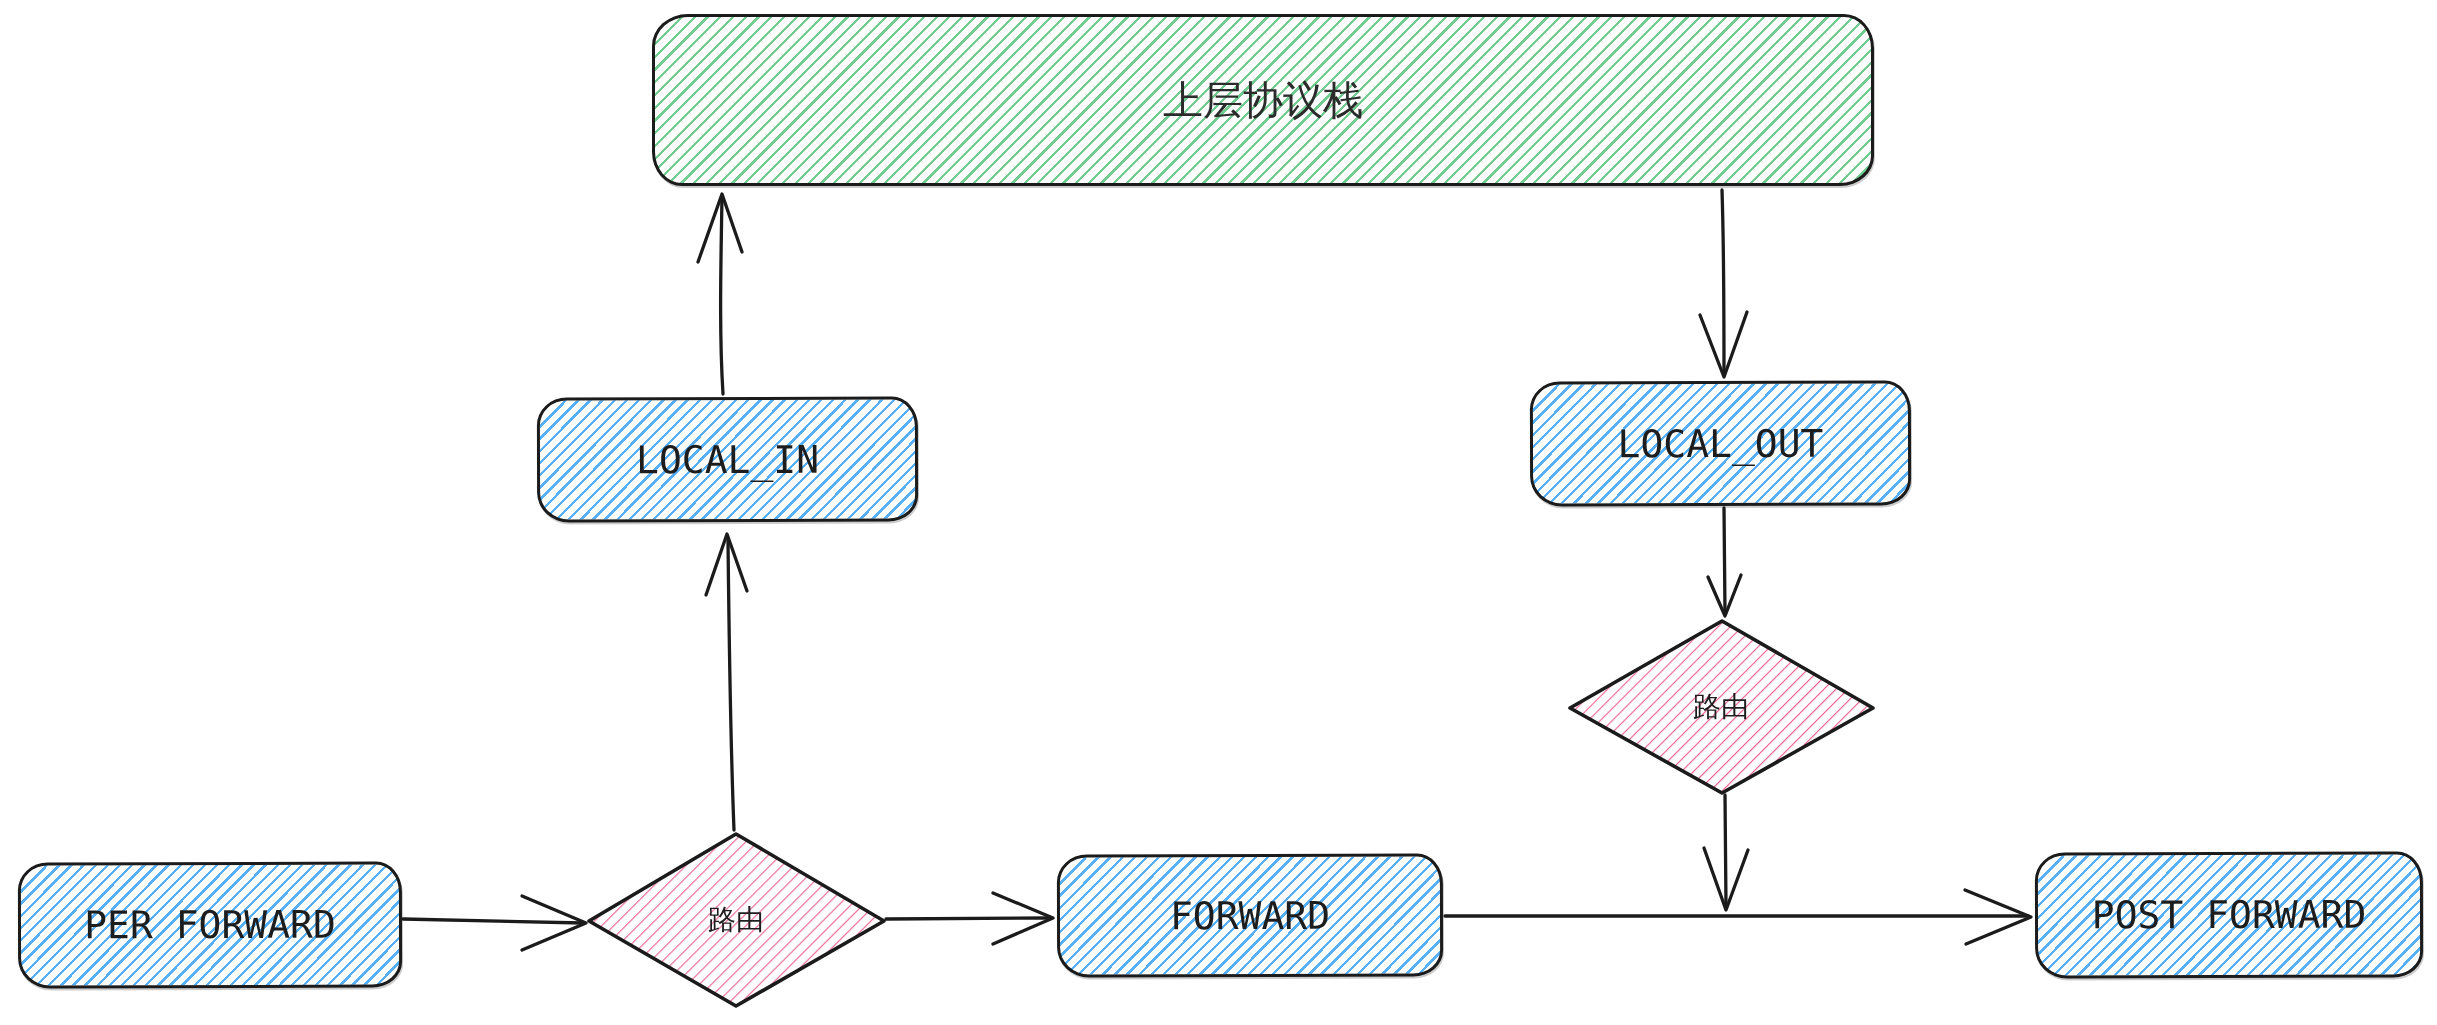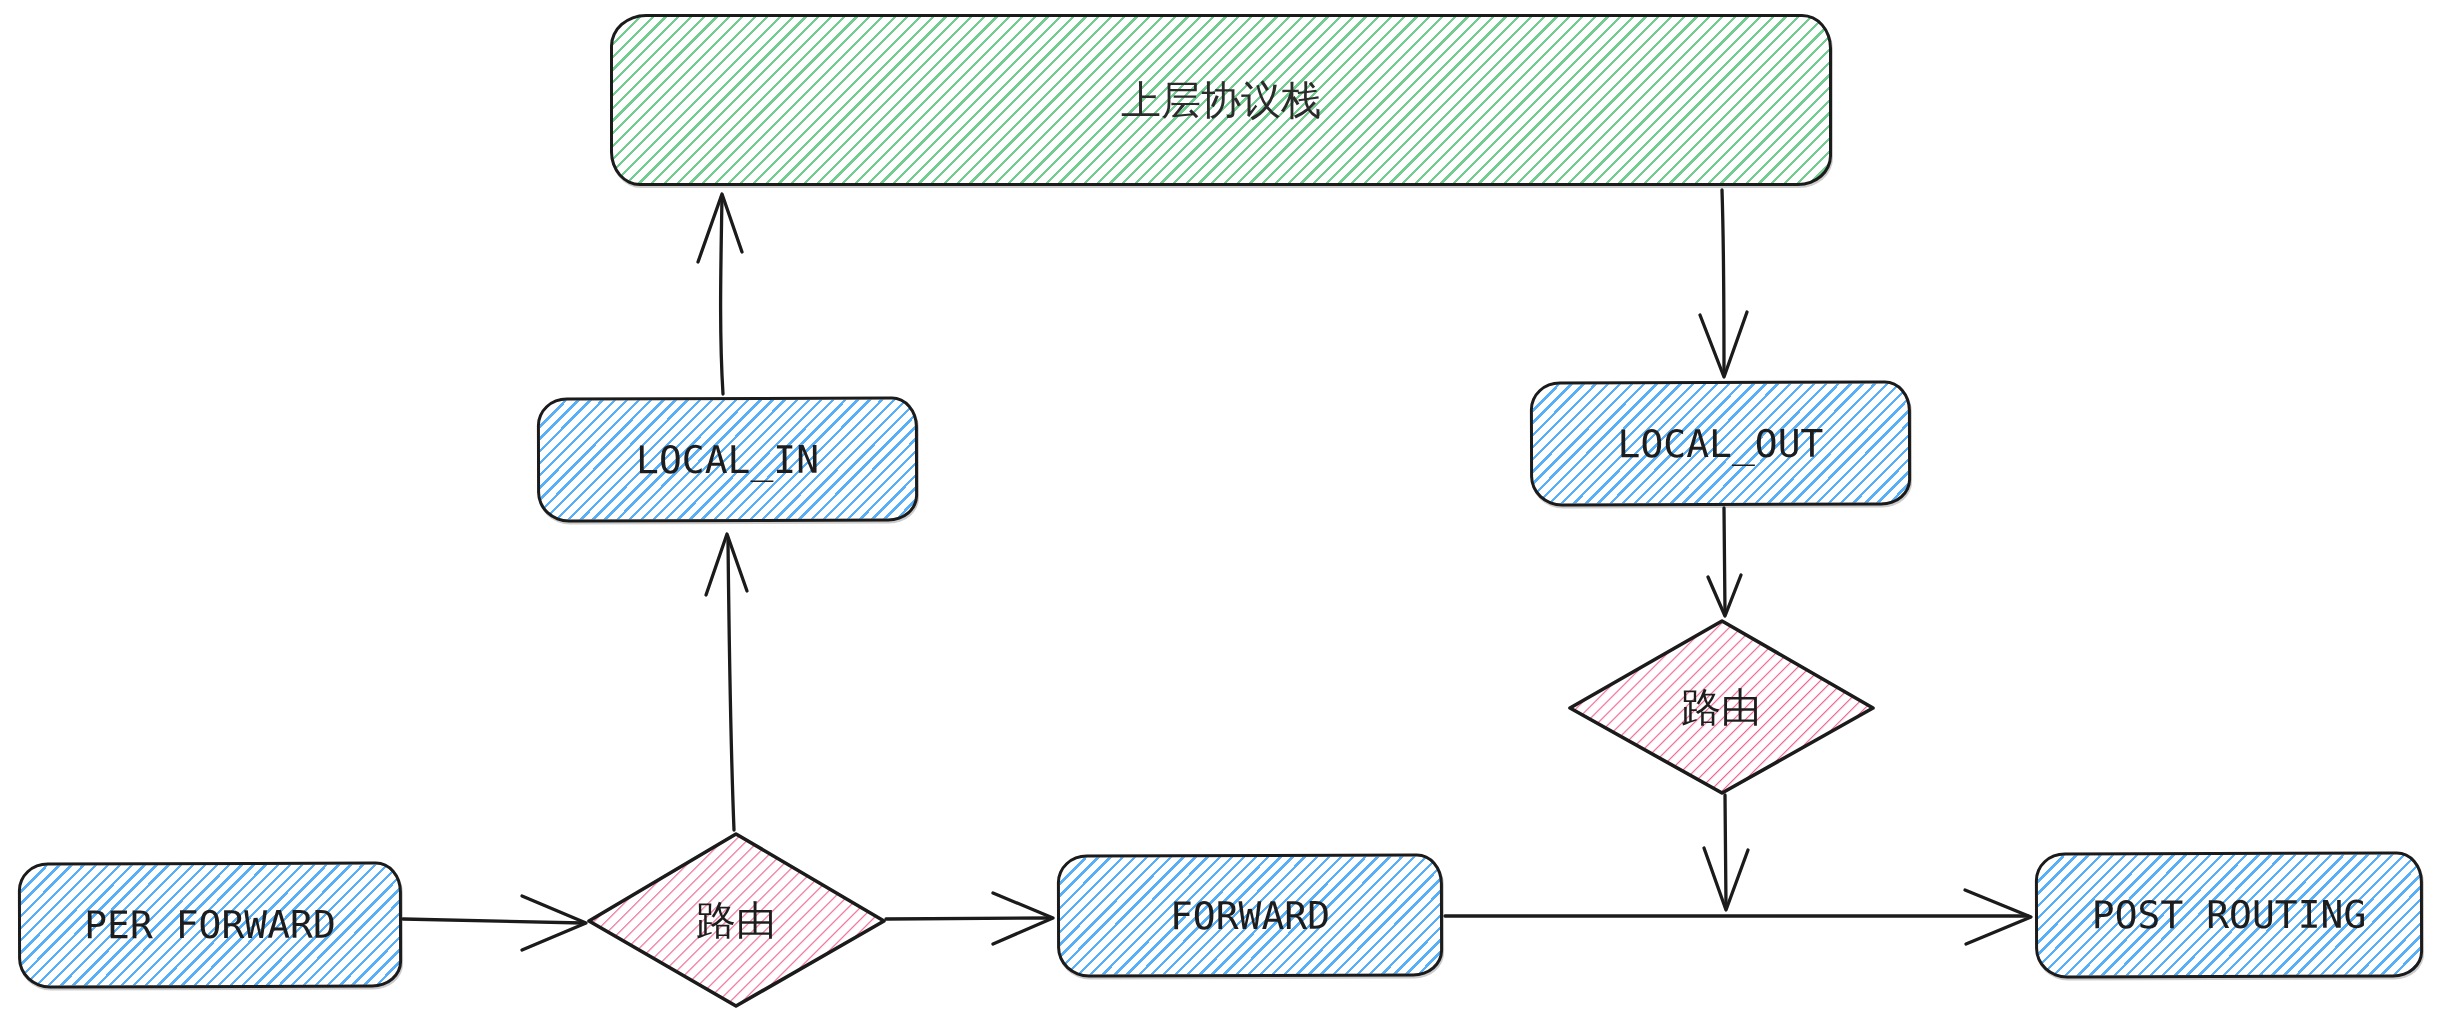--- a/index.html
+++ b/index.html
@@ -25,25 +25,26 @@
     border-radius:30px 26px 30px 32px / 28px 30px 26px 30px;
     font-family:"DejaVu Sans Mono","Liberation Mono",monospace;
     font-size:38px;
     transform:rotate(-0.15deg);
   }
   .node.green{
     background-image:repeating-linear-gradient(135deg, rgba(98,199,131,0.9) 0 2.3px, transparent 2.3px 9px);
     border-radius:36px 30px 34px 30px / 32px 34px 30px 34px;
     font-size:40px;
     color:#2b2b2b;
+    margin-left:42px;
   }
   .diamond-label{
     position:absolute;
     display:flex;align-items:center;justify-content:center;
-    font-size:40px;color:#1d1d1d;
+    font-size:28px;color:#1d1d1d;
     pointer-events:none;
   }
 </style>
 </head>
 <body>
 
 <div class="canvas">
 
   <svg class="layer" width="2437" height="1025" viewBox="0 0 2437 1025">
     <defs>
@@ -113,20 +114,20 @@
 
   <div class="node blue" style="left:18px;top:862px;width:384px;height:126px">
     <span>PER FORWARD</span>
   </div>
 
   <div class="node blue" style="left:1057px;top:854px;width:386px;height:123px">
     <span>FORWARD</span>
   </div>
 
   <div class="node blue" style="left:2035px;top:852px;width:388px;height:126px">
-    <span>POST ROUTING</span>
+    <span>POST FORWARD</span>
   </div>
 
   <div class="diamond-label" style="left:1621px;top:681px;width:200px;height:52px">路由</div>
 
   <div class="diamond-label" style="left:636px;top:894px;width:200px;height:52px">路由</div>
 
 </div>
 
 </body></html>

